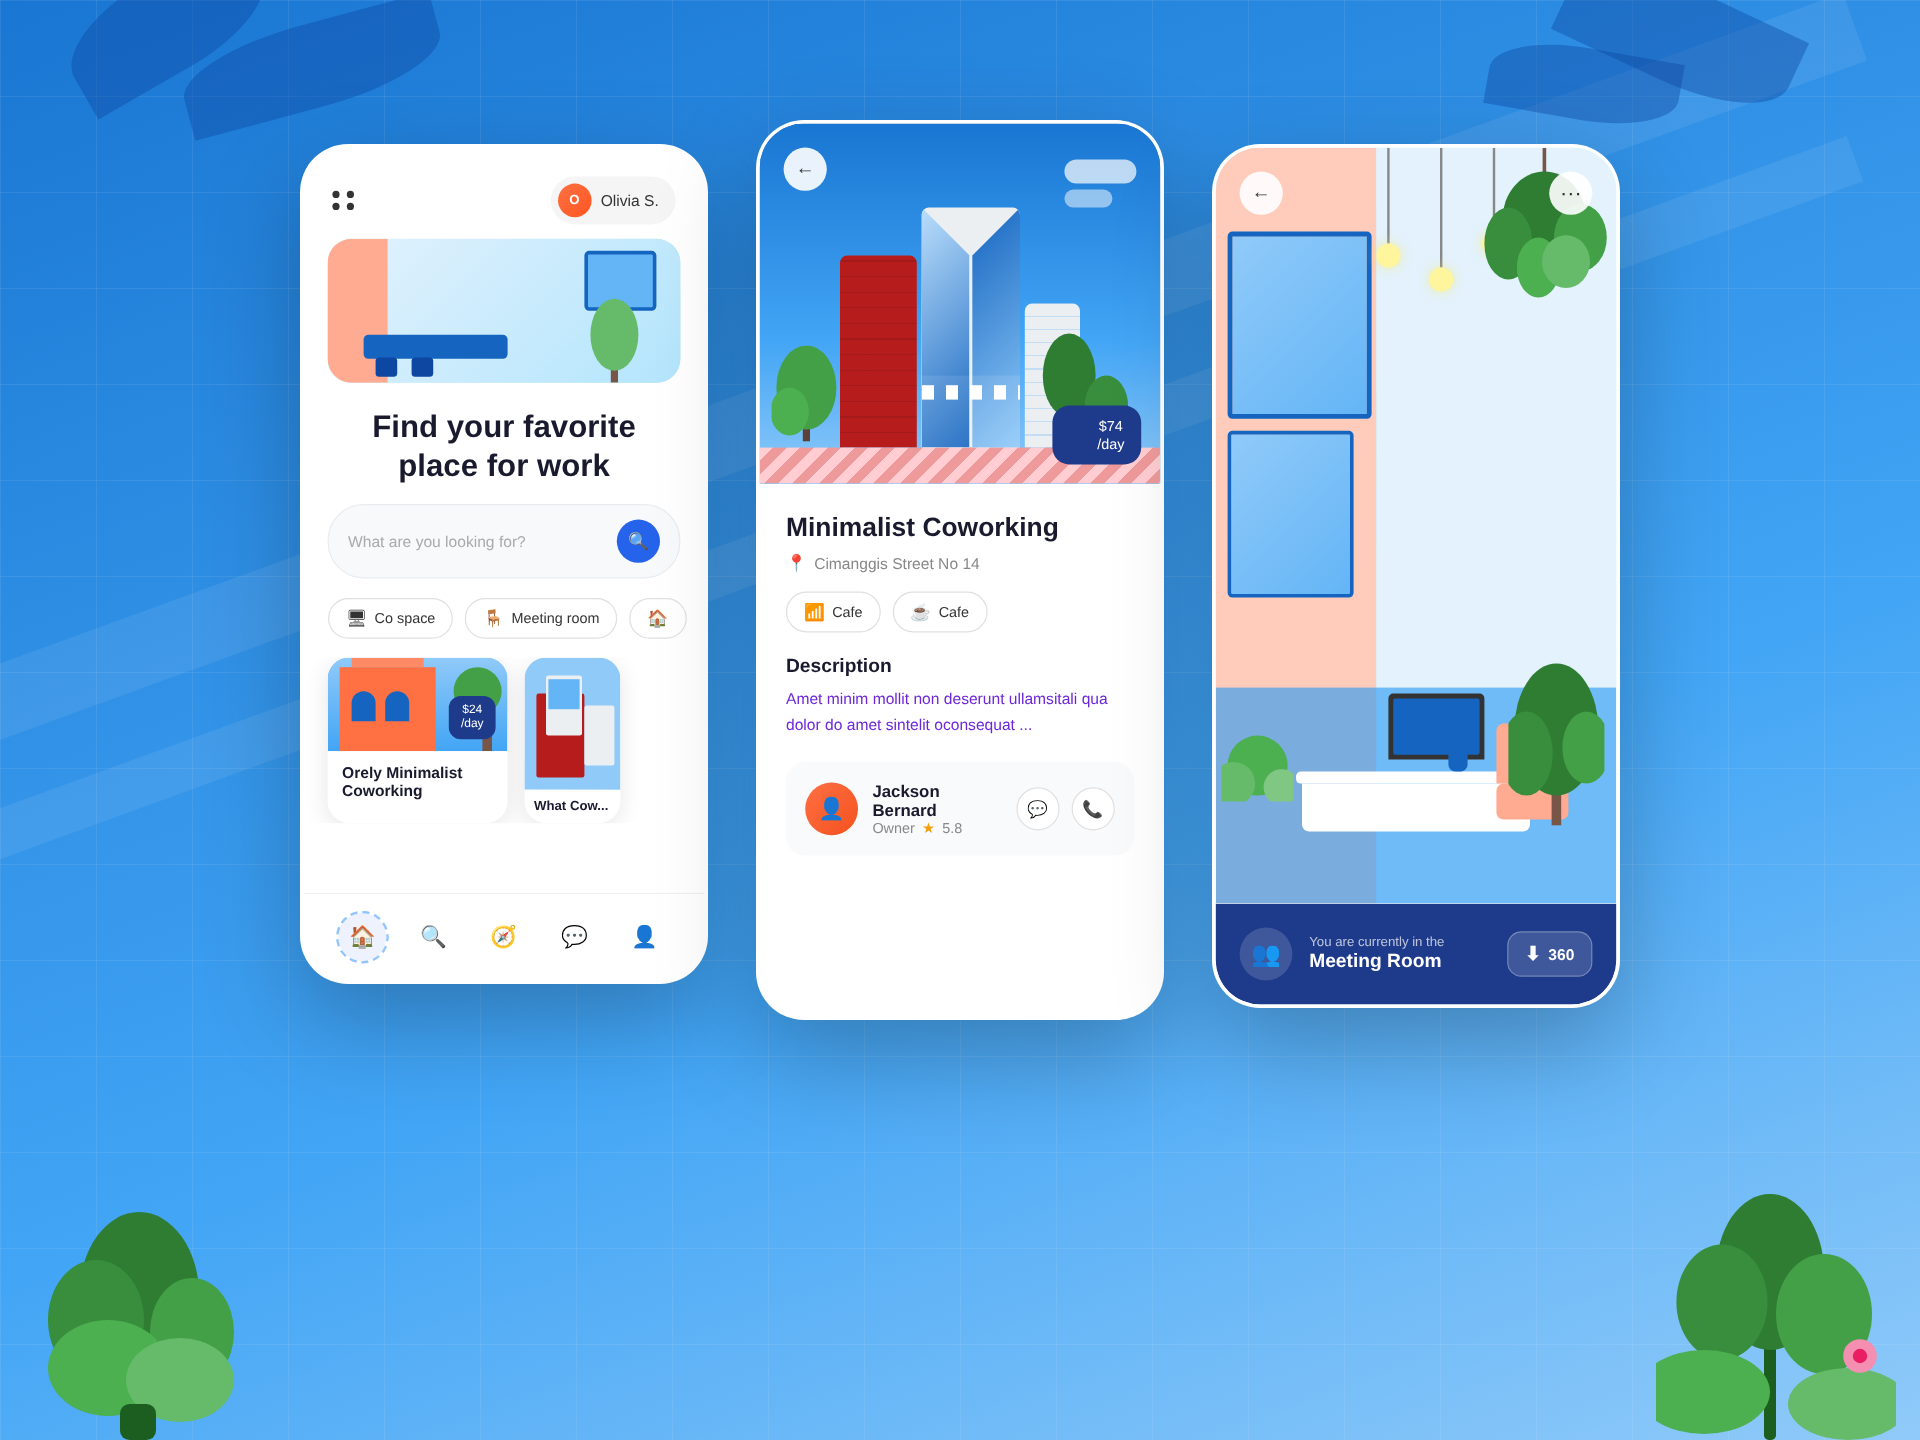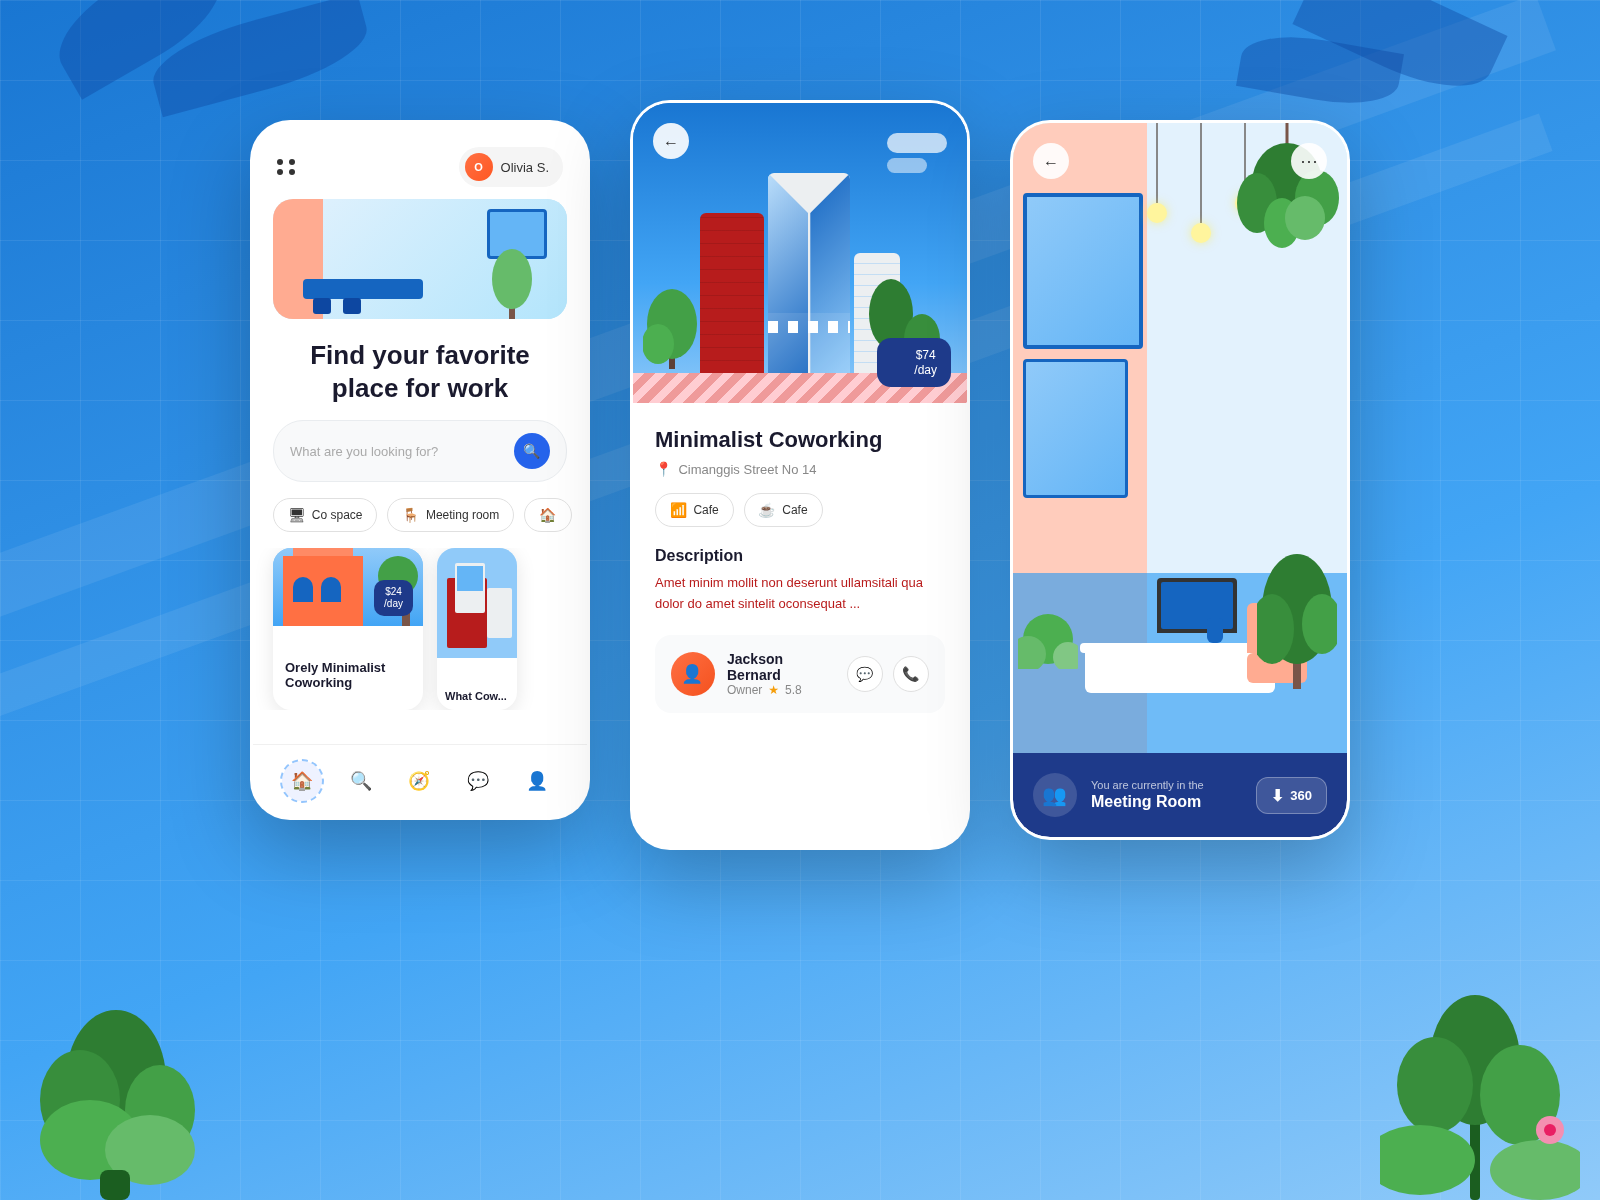--- a/index.html
+++ b/index.html
@@ -224,21 +224,21 @@
       color: #fff;
       padding: 6px 10px;
       border-radius: 10px;
       font-size: 15px;
       font-weight: 700;
       text-align: center;
       line-height: 1.2;
     }
     .price-badge span { font-size: 10px; font-weight: 400; display: block; }
     .rec-card-body { padding: 10px 12px; }
-    .rec-card-name { font-size: 13px; font-weight: 700; color: #1a1a2e; margin-top: 24px; }
+    .rec-card-name { font-size: 13px; font-weight: 700; color: #1a1a2e; }
 
     .phone1-nav {
       display: flex;
       justify-content: space-around;
       align-items: center;
       padding: 16px 20px;
       border-top: 1px solid #f0f0f0;
       margin-top: auto;
       background: #fff;
     }
@@ -326,21 +326,21 @@
       padding: 8px 14px;
       border: 1.5px solid #e0e0e0;
       border-radius: 20px;
       font-size: 12px;
       color: #333;
       background: #fff;
     }
     .amenity-icon { font-size: 14px; }
 
     .desc-title { font-size: 16px; font-weight: 700; color: #1a1a2e; margin-bottom: 8px; }
-    .desc-text { font-size: 13px; color: #b91c1c; line-height: 1.6; margin-bottom: 20px; }
+    .desc-text { font-size: 13px; color: #6d28d9; line-height: 1.6; margin-bottom: 20px; }
 
     .owner-row {
       display: flex; align-items: center; gap: 12px;
       padding: 16px;
       background: #f9fafb;
       border-radius: 16px;
       margin-bottom: 20px;
     }
     .owner-avatar {
       width: 44px; height: 44px;

